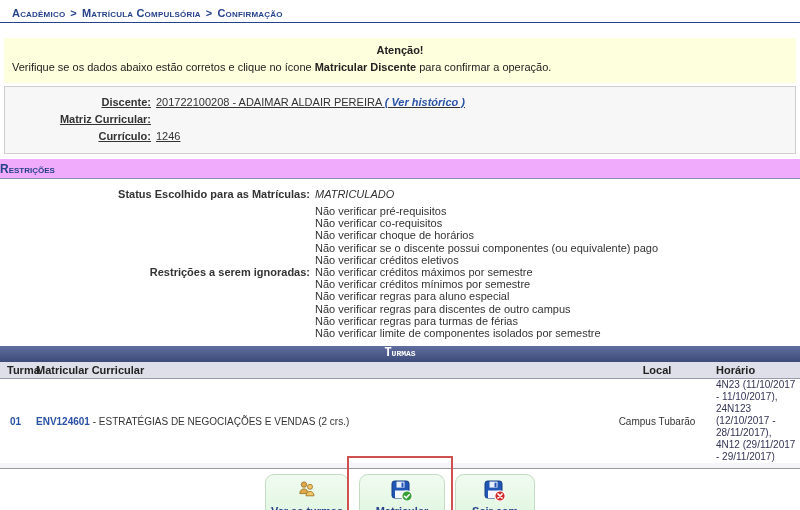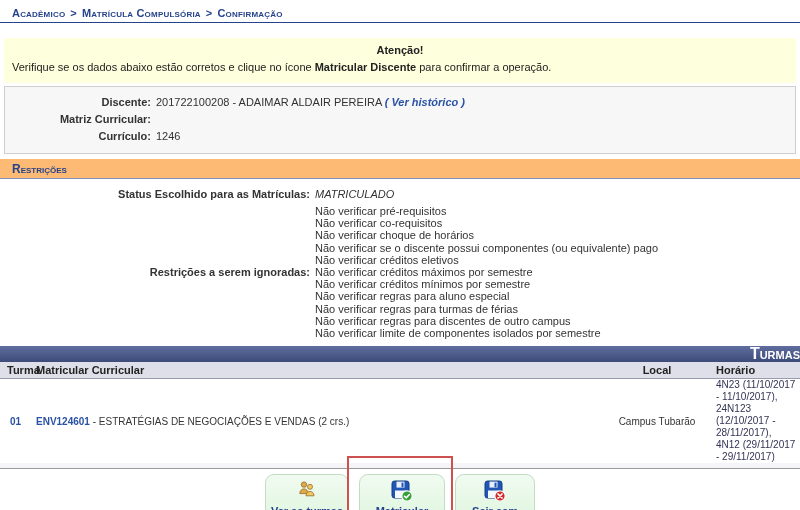--- a/index.html
+++ b/index.html
@@ -31,53 +31,55 @@
     padding: 6px 8px 10px;
     color: #222;
   }
   .attention-title { text-align: center; font-weight: bold; margin-bottom: 5px; }
   
   .info-box {
     margin: 3px 4px 0;
     background: #f7f7f7;
     border: 1px solid #cfcfcf;
     padding: 7px 0 8px;
+    text-decoration: underline;
   }
   .info-row { display: flex; line-height: 15px; padding: 1px 0; }
   .info-label { width: 146px; text-align: right; font-weight: bold; flex: none; }
   .info-value { padding-left: 5px; }
   .link { color: #2a52a5; font-style: italic; cursor: pointer; }
   .link b { font-weight: bold; }
   
   .section-header {
     margin-top: 5px;
-    background: #fdba74;
+    background: #f0abfc;
     border-bottom: 1px solid #8490bb;
-    padding: 3px 0 2px 12px;
+    padding: 3px 0 2px 0;
     color: #26428b;
     font-weight: bold;
     font-size: 12px;
     font-variant: small-caps;
   }
   .status-row { margin-top: 9px; display: flex; }
   .label-col { width: 310px; text-align: right; font-weight: bold; flex: none; }
   .value-col { padding-left: 5px; font-style: italic; }
   .ignored-row { margin-top: 5px; display: flex; align-items: center; }
   .ignored-list { padding-left: 5px; line-height: 12.2px; }
   
   .turmas { margin-top: 7px; }
   .turmas-caption {
     height: 16px;
     background: linear-gradient(#606e9f, #3d4b7b);
     color: #fff;
-    text-align: right;
-    font-weight: bold;
-    font-size: 16px;
+    text-align: center;
+    font-weight: bold;
+    font-size: 12px;
     font-variant: small-caps;
     line-height: 15px;
+    font-family: Liberation Mono, monospace;
   }
   .thead {
     display: flex;
     background: #dedfe8;
     border-bottom: 1px solid #9a9aae;
     font-weight: bold;
     color: #222;
     height: 17px;
     line-height: 16px;
   }
@@ -166,22 +168,22 @@
   <div class="label-col">Restrições a serem ignoradas:</div>
   <div class="ignored-list">
     <div>Não verificar pré-requisitos</div>
     <div>Não verificar co-requisitos</div>
     <div>Não verificar choque de horários</div>
     <div>Não verificar se o discente possui componentes (ou equivalente) pago</div>
     <div>Não verificar créditos eletivos</div>
     <div>Não verificar créditos máximos por semestre</div>
     <div>Não verificar créditos mínimos por semestre</div>
     <div>Não verificar regras para aluno especial</div>
+    <div>Não verificar regras para discentes de outro campus</div>
     <div>Não verificar regras para turmas de férias</div>
-    <div>Não verificar regras para discentes de outro campus</div>
     <div>Não verificar limite de componentes isolados por semestre</div>
   </div>
 </div>
 
 <div class="turmas">
   <div class="turmas-caption">Turmas</div>
   <div class="thead">
     <div class="col-turma">Turma</div>
     <div class="col-comp">Matricular Curricular</div>
     <div class="col-local">Local</div>

